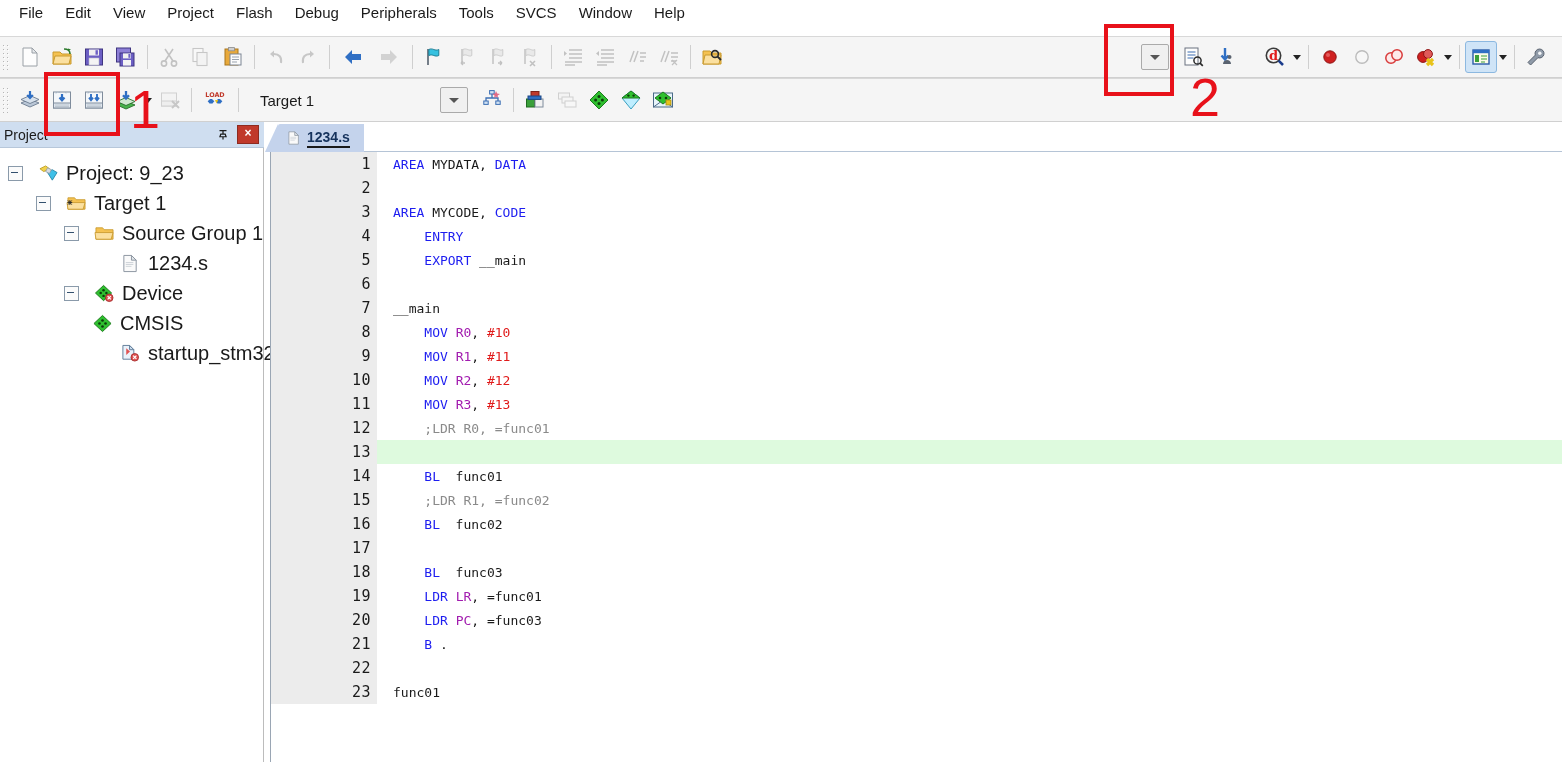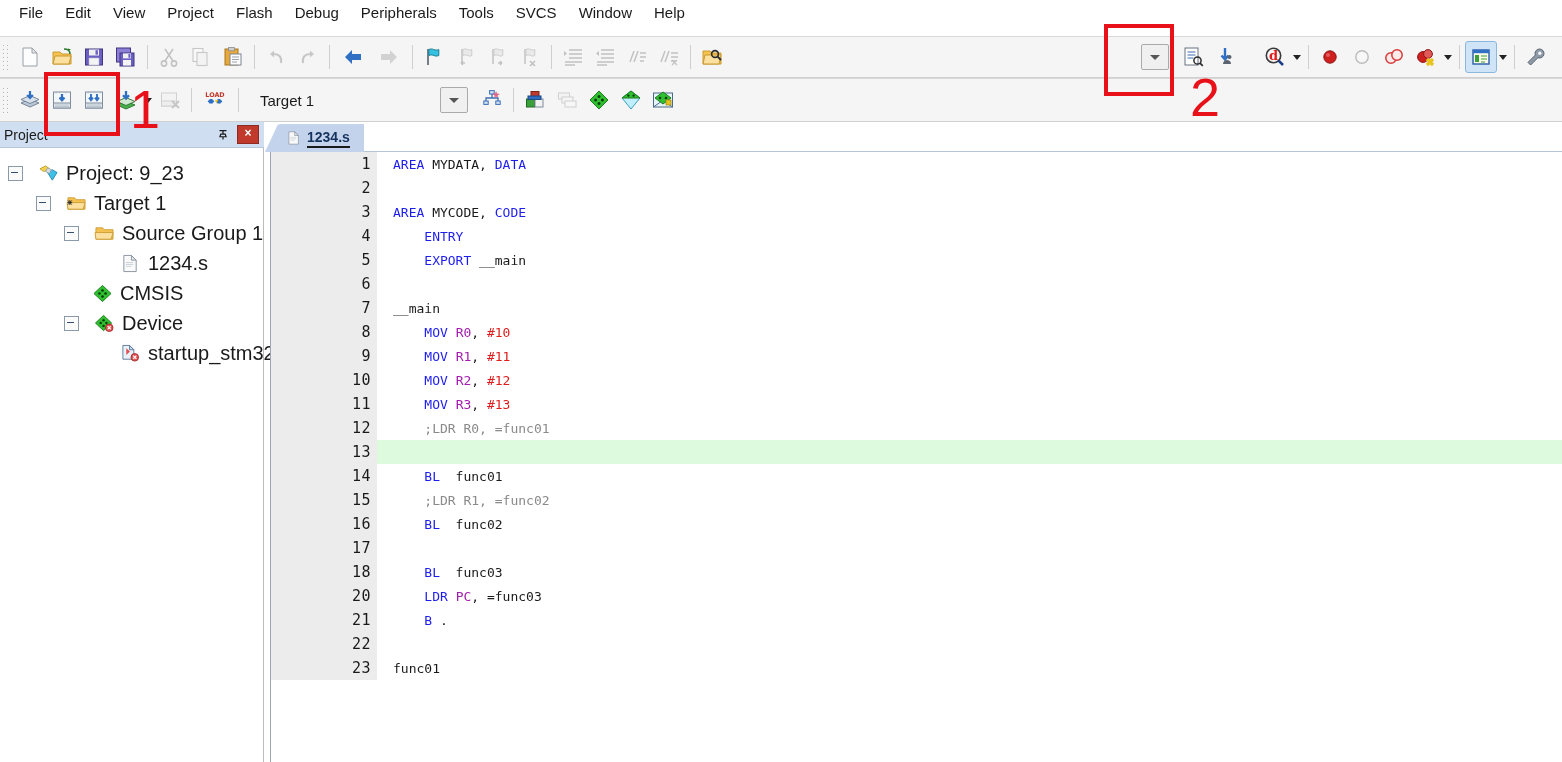--- a/index.html
+++ b/index.html
@@ -706,54 +706,54 @@
         <div class="exp-space"></div>
         <div class="dots"></div>
         <div class="tree-icon">
           <svg viewBox="0 0 22 20">
             <path d="M4 1.5h8l5 5v12H4z" fill="#fafafa" stroke="#8a949f" stroke-width="1"></path>
             <path d="M12 1.5v5h5z" fill="#e2e6ea" stroke="#8a949f" stroke-width="1"></path>
             <path d="M6 9h8M6 11h8M6 13h6" stroke="#c6ccd2" stroke-width=".9"></path>
           </svg>
         </div>
         <div class="lbl">1234.s</div>
-      </div>
-
-      <div class="tnode" style="padding-left:58px">
-        <div class="exp-space"></div>
-        <div class="dots"></div>
-        <div class="tree-icon">
-          <svg viewBox="0 0 22 20">
-            <path d="M11 1.5l9 8.5-9 8.5-9-8.5z" fill="#2fc02f" stroke="#1d7a1d" stroke-width="1"></path>
-            <circle cx="7.8" cy="10" r="1.4" fill="#0d3d0d"></circle>
-            <circle cx="14.2" cy="10" r="1.4" fill="#0d3d0d"></circle>
-            <circle cx="11" cy="6.8" r="1.4" fill="#0d3d0d"></circle>
-            <circle cx="11" cy="13.2" r="1.4" fill="#0d3d0d"></circle>
-          </svg>
-        </div>
-        <div class="lbl">CMSIS</div>
       </div>
 
       <div class="tnode" style="padding-left:58px">
         <div class="expander"></div>
         <div class="dots"></div>
         <div class="tree-icon">
           <svg viewBox="0 0 22 20">
             <path d="M10 1.5l8.5 8-8.5 8-8.5-8z" fill="#2fc02f" stroke="#1d7a1d" stroke-width="1"></path>
             <circle cx="7" cy="9.5" r="1.3" fill="#0d3d0d"></circle>
             <circle cx="13" cy="9.5" r="1.3" fill="#0d3d0d"></circle>
             <circle cx="10" cy="6.5" r="1.3" fill="#0d3d0d"></circle>
             <circle cx="10" cy="12.5" r="1.3" fill="#0d3d0d"></circle>
             <circle cx="16" cy="14.5" r="4" fill="#e05252" stroke="#9c2020" stroke-width=".8"></circle>
             <path d="M14.3 12.8l3.4 3.4m0-3.4l-3.4 3.4" stroke="#fff" stroke-width="1.3"></path>
           </svg>
         </div>
         <div class="lbl">Device</div>
       </div>
 
+      <div class="tnode" style="padding-left:58px">
+        <div class="exp-space"></div>
+        <div class="dots"></div>
+        <div class="tree-icon">
+          <svg viewBox="0 0 22 20">
+            <path d="M11 1.5l9 8.5-9 8.5-9-8.5z" fill="#2fc02f" stroke="#1d7a1d" stroke-width="1"></path>
+            <circle cx="7.8" cy="10" r="1.4" fill="#0d3d0d"></circle>
+            <circle cx="14.2" cy="10" r="1.4" fill="#0d3d0d"></circle>
+            <circle cx="11" cy="6.8" r="1.4" fill="#0d3d0d"></circle>
+            <circle cx="11" cy="13.2" r="1.4" fill="#0d3d0d"></circle>
+          </svg>
+        </div>
+        <div class="lbl">CMSIS</div>
+      </div>
+
 
       <div class="tnode" style="padding-left:86px">
         <div class="exp-space"></div>
         <div class="dots"></div>
         <div class="tree-icon">
           <svg viewBox="0 0 22 20">
             <path d="M3 1.5h7l4.5 4.5V16H3z" fill="#eaf2fb" stroke="#5f7b99" stroke-width="1"></path>
             <path d="M10 1.5V6h4.5z" fill="#cddff0" stroke="#5f7b99" stroke-width="1"></path>
             <path d="M6.5 4.5l4 3.5-4 3.5z" fill="#e05252"></path>
             <circle cx="15.5" cy="14" r="4" fill="#e05252" stroke="#9c2020" stroke-width=".8"></circle>
@@ -869,20 +869,25 @@
             <div class="lnum">17</div>
             <div class="ctext"></div>
           </div>
           <div class="crow">
             <div class="gutterbg"></div>
             <div class="lnum">18</div>
             <div class="ctext"><span class="id">    </span><span class="k">BL</span><span class="id">  func03</span></div>
           </div>
           <div class="crow">
             <div class="gutterbg"></div>
+            <div class="lnum">19</div>
+            <div class="ctext"><span class="id">    </span><span class="k">LDR</span><span class="id"> </span><span class="reg">LR</span><span class="id">, =func01</span></div>
+          </div>
+          <div class="crow">
+            <div class="gutterbg"></div>
             <div class="lnum">20</div>
             <div class="ctext"><span class="id">    </span><span class="k">LDR</span><span class="id"> </span><span class="reg">PC</span><span class="id">, =func03</span></div>
           </div>
           <div class="crow">
             <div class="gutterbg"></div>
             <div class="lnum">21</div>
             <div class="ctext"><span class="id">    </span><span class="k">B</span><span class="id"> .</span></div>
           </div>
           <div class="crow">
             <div class="gutterbg"></div>

